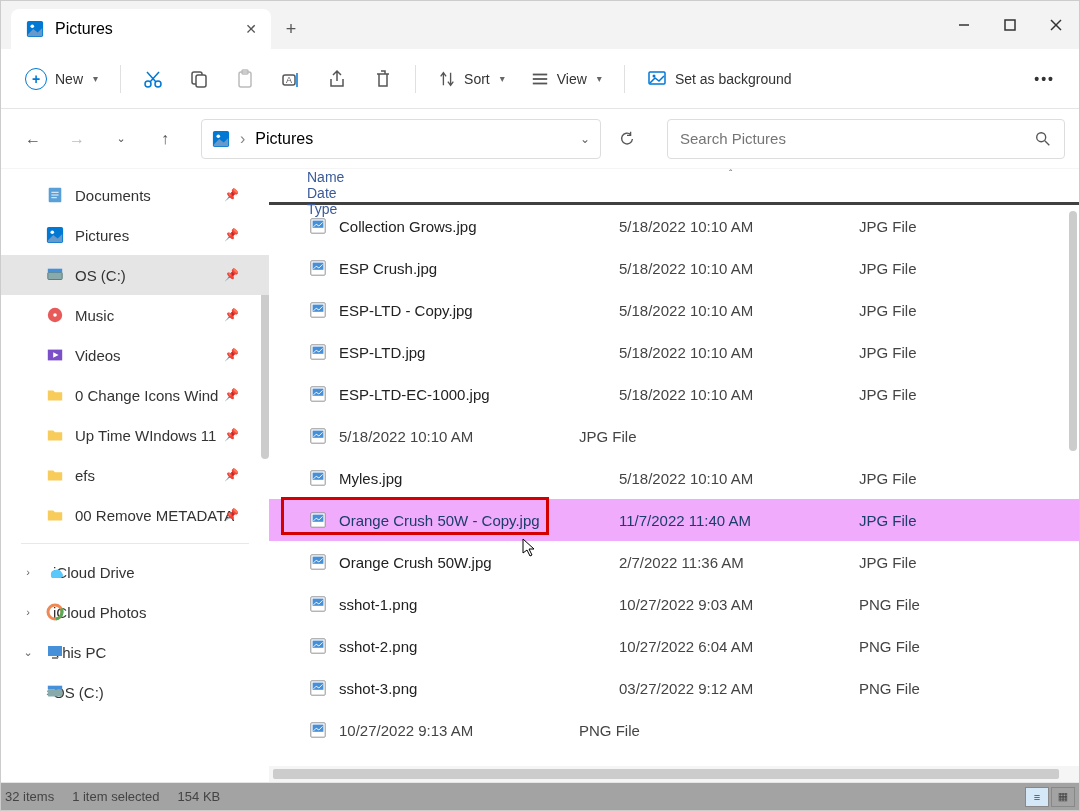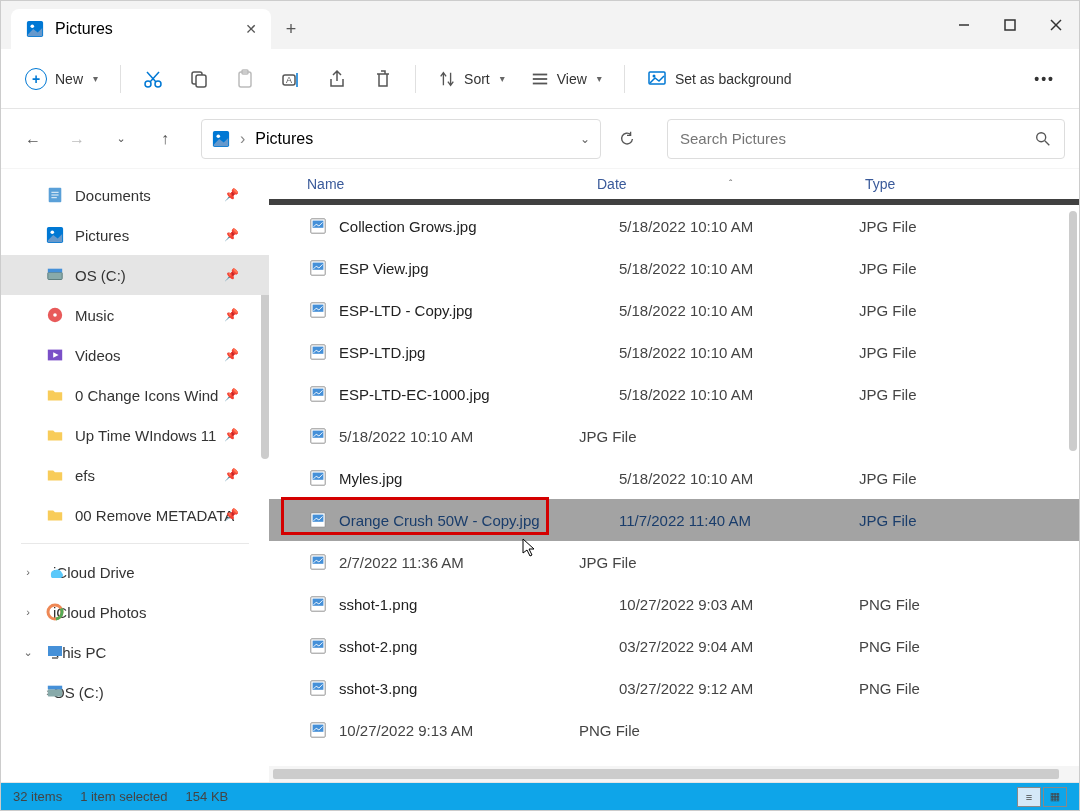--- a/index.html
+++ b/index.html
@@ -29,39 +29,39 @@
 .side-item .icon { position:absolute;left:44px;width:20px;height:20px;display:flex;align-items:center;justify-content:center; }
 .side-item .label { margin-left:30px; }
 .side-item.pinned .pin { position:absolute;right:30px;color:#888;font-size:12px; }
 .side-item.selected { background:#e5e5e5; }
 .side-sep { height:1px;background:#e8e8e8;margin:8px 20px; }
 .side-item.expand { padding-left:22px; }
 .side-item .exp { position:absolute;left:20px;color:#666;font-size:11px; width:14px;text-align:center; }
 .side-sub { padding-left:64px; }
 .side-sub .exp { left:40px; }
 .filearea { flex:1;display:flex;flex-direction:column;position:relative;overflow:hidden; }
-.cols { height:36px;display:flex;align-items:center;border-bottom:6px solid #404040;font-size:14px;color:#3a5a9a;padding-left:38px; }
+.cols { height:36px;display:flex;align-items:flex-start;border-bottom:3px solid #404040;font-size:14px;color:#3a5a9a;padding-left:38px;flex-direction:column; }
 .col-name { width:290px;display:flex;align-items:center;gap:8px; }
 .col-date { width:240px; }
-.col-type { flex:1;margin-left:28px; }
+.col-type { flex:1; }
 .sort-up { font-size:10px;color:#666;position:absolute;left:460px; }
 .filelist { flex:1;overflow-y:auto;position:relative; }
 .row { height:42px;display:flex;align-items:center;padding-left:38px;font-size:15px;color:#222;cursor:pointer; }
 .row .ic { width:22px;height:22px;margin-right:10px;display:flex;align-items:center;justify-content:center; }
 .row .nm { width:280px;white-space:nowrap;overflow:hidden;text-overflow:ellipsis; }
 .row .dt { width:240px;color:#444; }
 .row .tp { flex:1;color:#444; }
-.row.sel { background:#a3a3a3; }
+.row.sel { background:#f0abfc; }
 .row.sel .nm,.row.sel .dt,.row.sel .tp { color:#1a3d6b; }
 .highlight-box { border:3px solid #d40000;position:absolute;pointer-events:none; }
 .cursor { position:absolute;width:16px;height:20px;pointer-events:none; }
 .hscroll { height:16px;background:#f5f5f5;display:flex;align-items:center;position:relative; }
 .hscroll-thumb { position:absolute;left:4px;right:20px;height:10px;background:#ccc;border-radius:2px; }
 .vscroll { position:absolute;right:2px;top:6px;width:8px;height:240px;background:#ccc;border-radius:4px; }
-.statusbar { height:28px;background:#0ea5e9;border-top:1px solid #e5e5e5;display:flex;align-items:center;padding:0 12px;font-size:13px;color:#444;gap:18px; }
+.statusbar { height:28px;background:#a3a3a3;border-top:1px solid #e5e5e5;display:flex;align-items:center;padding:0 4px;font-size:13px;color:#444;gap:18px; }
 .statusbar .viewbtns { margin-left:auto;display:flex;gap:2px; }
 .viewbtn { width:24px;height:20px;border:1px solid #888;display:flex;align-items:center;justify-content:center;font-size:11px;cursor:pointer; }
 .viewbtn.active { background:#d4e8f8; }
 
 svg { display:block; }
 .sidebar-scroll { position:absolute;right:0;top:120px;width:8px;height:170px;background:#ccc;border-radius:4px; }
 </style>
 </head>
 <body>
 
@@ -382,21 +382,21 @@
           <span class="tp">JPG File</span>
         </div>
         <div class="row">
           <span class="ic">
             <svg width="18" height="18" viewBox="0 0 20 20">
               <rect x="2" y="2" width="16" height="16" rx="1" fill="#fff" stroke="#888"></rect>
               <rect x="4" y="4" width="12" height="8" fill="#4590d8"></rect>
               <path d="M5 11 L8 8 L11 10 L15 6" fill="none" stroke="#fff"></path>
             </svg>
           </span>
-          <span class="nm">ESP View.jpg</span>
+          <span class="nm">ESP Crush.jpg</span>
           <span class="dt">5/18/2022 10:10 AM</span>
           <span class="tp">JPG File</span>
         </div>
         <div class="row">
           <span class="ic">
             <svg width="18" height="18" viewBox="0 0 20 20">
               <rect x="2" y="2" width="16" height="16" rx="1" fill="#fff" stroke="#888"></rect>
               <rect x="4" y="4" width="12" height="8" fill="#4590d8"></rect>
               <path d="M5 11 L8 8 L11 10 L15 6" fill="none" stroke="#fff"></path>
             </svg>
@@ -471,20 +471,21 @@
           </svg>
         </div>
         <div class="row">
           <span class="ic">
             <svg width="18" height="18" viewBox="0 0 20 20">
               <rect x="2" y="2" width="16" height="16" rx="1" fill="#fff" stroke="#888"></rect>
               <rect x="4" y="4" width="12" height="8" fill="#4590d8"></rect>
               <path d="M5 11 L8 8 L11 10 L15 6" fill="none" stroke="#fff"></path>
             </svg>
           </span>
+          <span class="nm">Orange Crush 50W.jpg</span>
           <span class="dt">2/7/2022 11:36 AM</span>
           <span class="tp">JPG File</span>
         </div>
         <div class="row">
           <span class="ic">
             <svg width="18" height="18" viewBox="0 0 20 20">
               <rect x="2" y="2" width="16" height="16" rx="1" fill="#fff" stroke="#888"></rect>
               <rect x="4" y="4" width="12" height="8" fill="#4590d8"></rect>
               <path d="M5 11 L8 8 L11 10 L15 6" fill="none" stroke="#fff"></path>
             </svg>
@@ -495,21 +496,21 @@
         </div>
         <div class="row">
           <span class="ic">
             <svg width="18" height="18" viewBox="0 0 20 20">
               <rect x="2" y="2" width="16" height="16" rx="1" fill="#fff" stroke="#888"></rect>
               <rect x="4" y="4" width="12" height="8" fill="#4590d8"></rect>
               <path d="M5 11 L8 8 L11 10 L15 6" fill="none" stroke="#fff"></path>
             </svg>
           </span>
           <span class="nm">sshot-2.png</span>
-          <span class="dt">03/27/2022 9:04 AM</span>
+          <span class="dt">10/27/2022 6:04 AM</span>
           <span class="tp">PNG File</span>
         </div>
         <div class="row">
           <span class="ic">
             <svg width="18" height="18" viewBox="0 0 20 20">
               <rect x="2" y="2" width="16" height="16" rx="1" fill="#fff" stroke="#888"></rect>
               <rect x="4" y="4" width="12" height="8" fill="#4590d8"></rect>
               <path d="M5 11 L8 8 L11 10 L15 6" fill="none" stroke="#fff"></path>
             </svg>
           </span>

